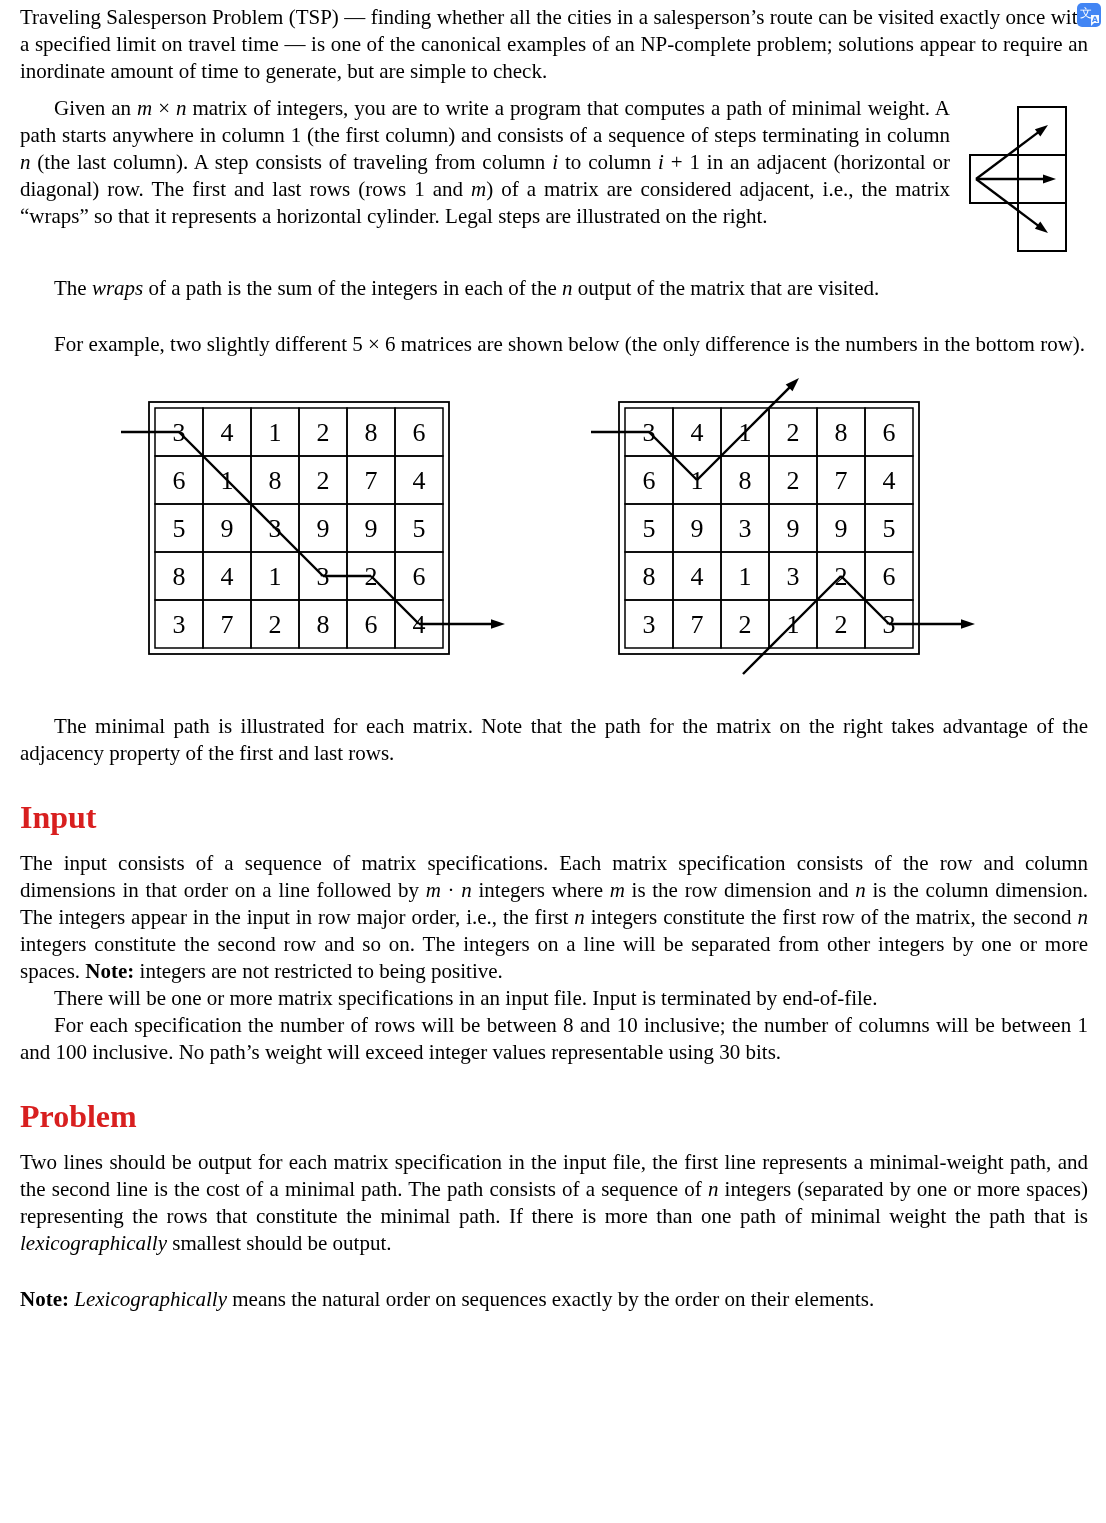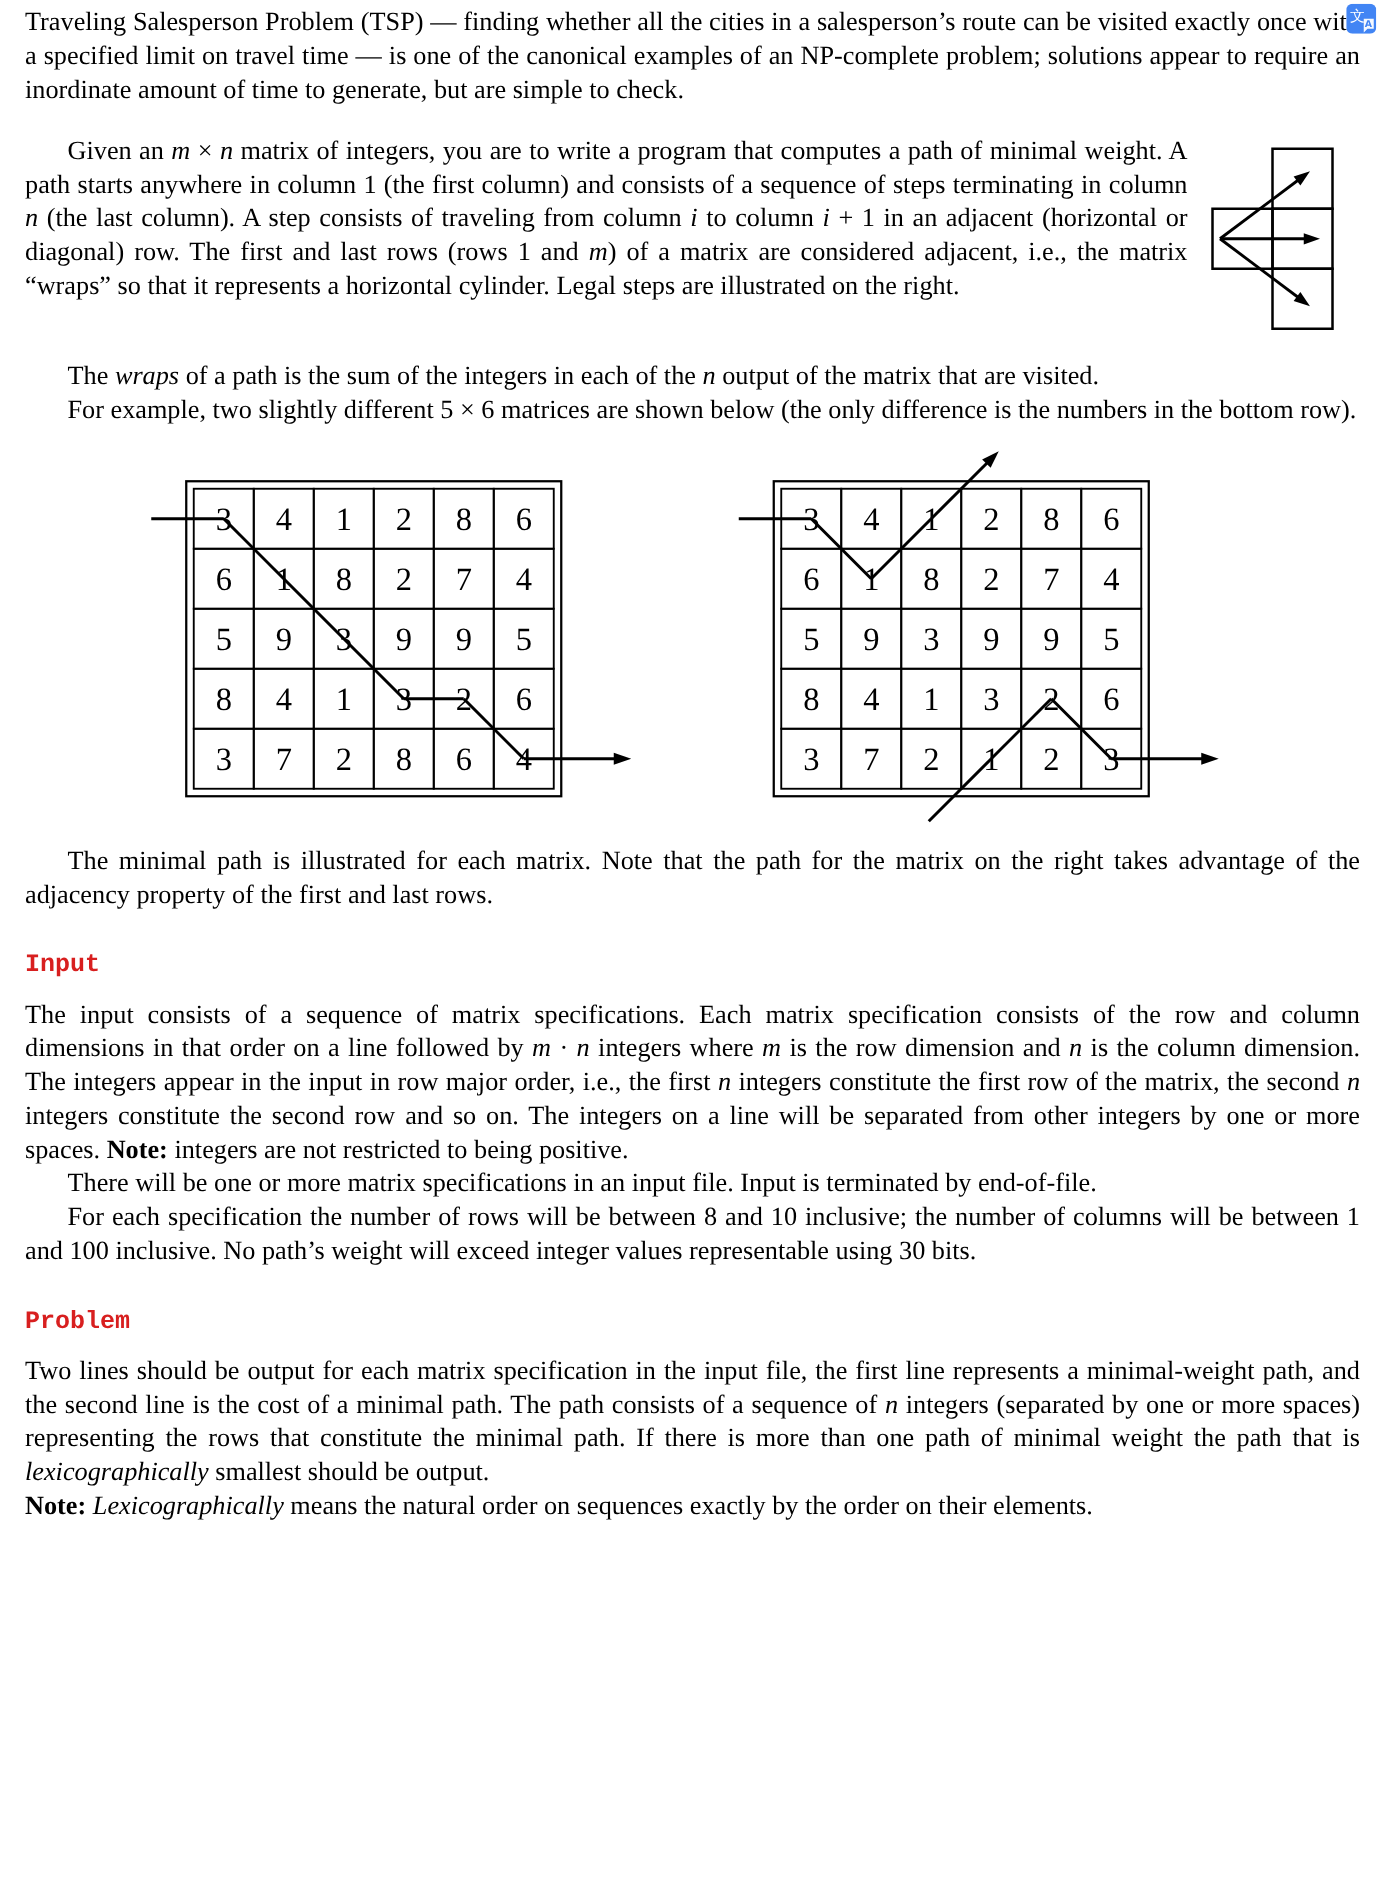--- a/index.html
+++ b/index.html
@@ -8,25 +8,25 @@
     width:1106px;height:1523px;
     box-sizing:border-box;
     padding:4px 18px 10px 20px;
     font-family:"Liberation Serif","DejaVu Serif",serif;
     font-size:21px;color:#000;
     overflow:hidden;
   }
   .para{margin:0;text-align:justify;line-height:27px;text-indent:34px;}
   .para.noindent{text-indent:0;}
   .mt-sm{margin-top:8px;}
-  .mt-md{margin-top:0;}
-  .mt-lg{margin-top:22px;}
+  .mt-md{margin-top:29px;}
+  .mt-lg{margin-top:10px;}
   .sec{
-    font-family:Liberation Mono, monospace;
-    font-weight:bold;font-size:20px;
+    font-family:Liberation Serif, serif;
+    font-weight:bold;font-size:32px;
     margin:32px 0 14px 0;
   }
   .steps-fig{float:right;margin:10px 18px 6px 16px;}
   .matrices-row{
     display:flex;justify-content:center;align-items:flex-start;
     gap:18px;margin:14px 0 8px 0;
   }
   .matrix-fig{width:452px;height:312px;}
   .ext-icon{
     position:absolute;top:3px;right:5px;width:24px;height:24px;

